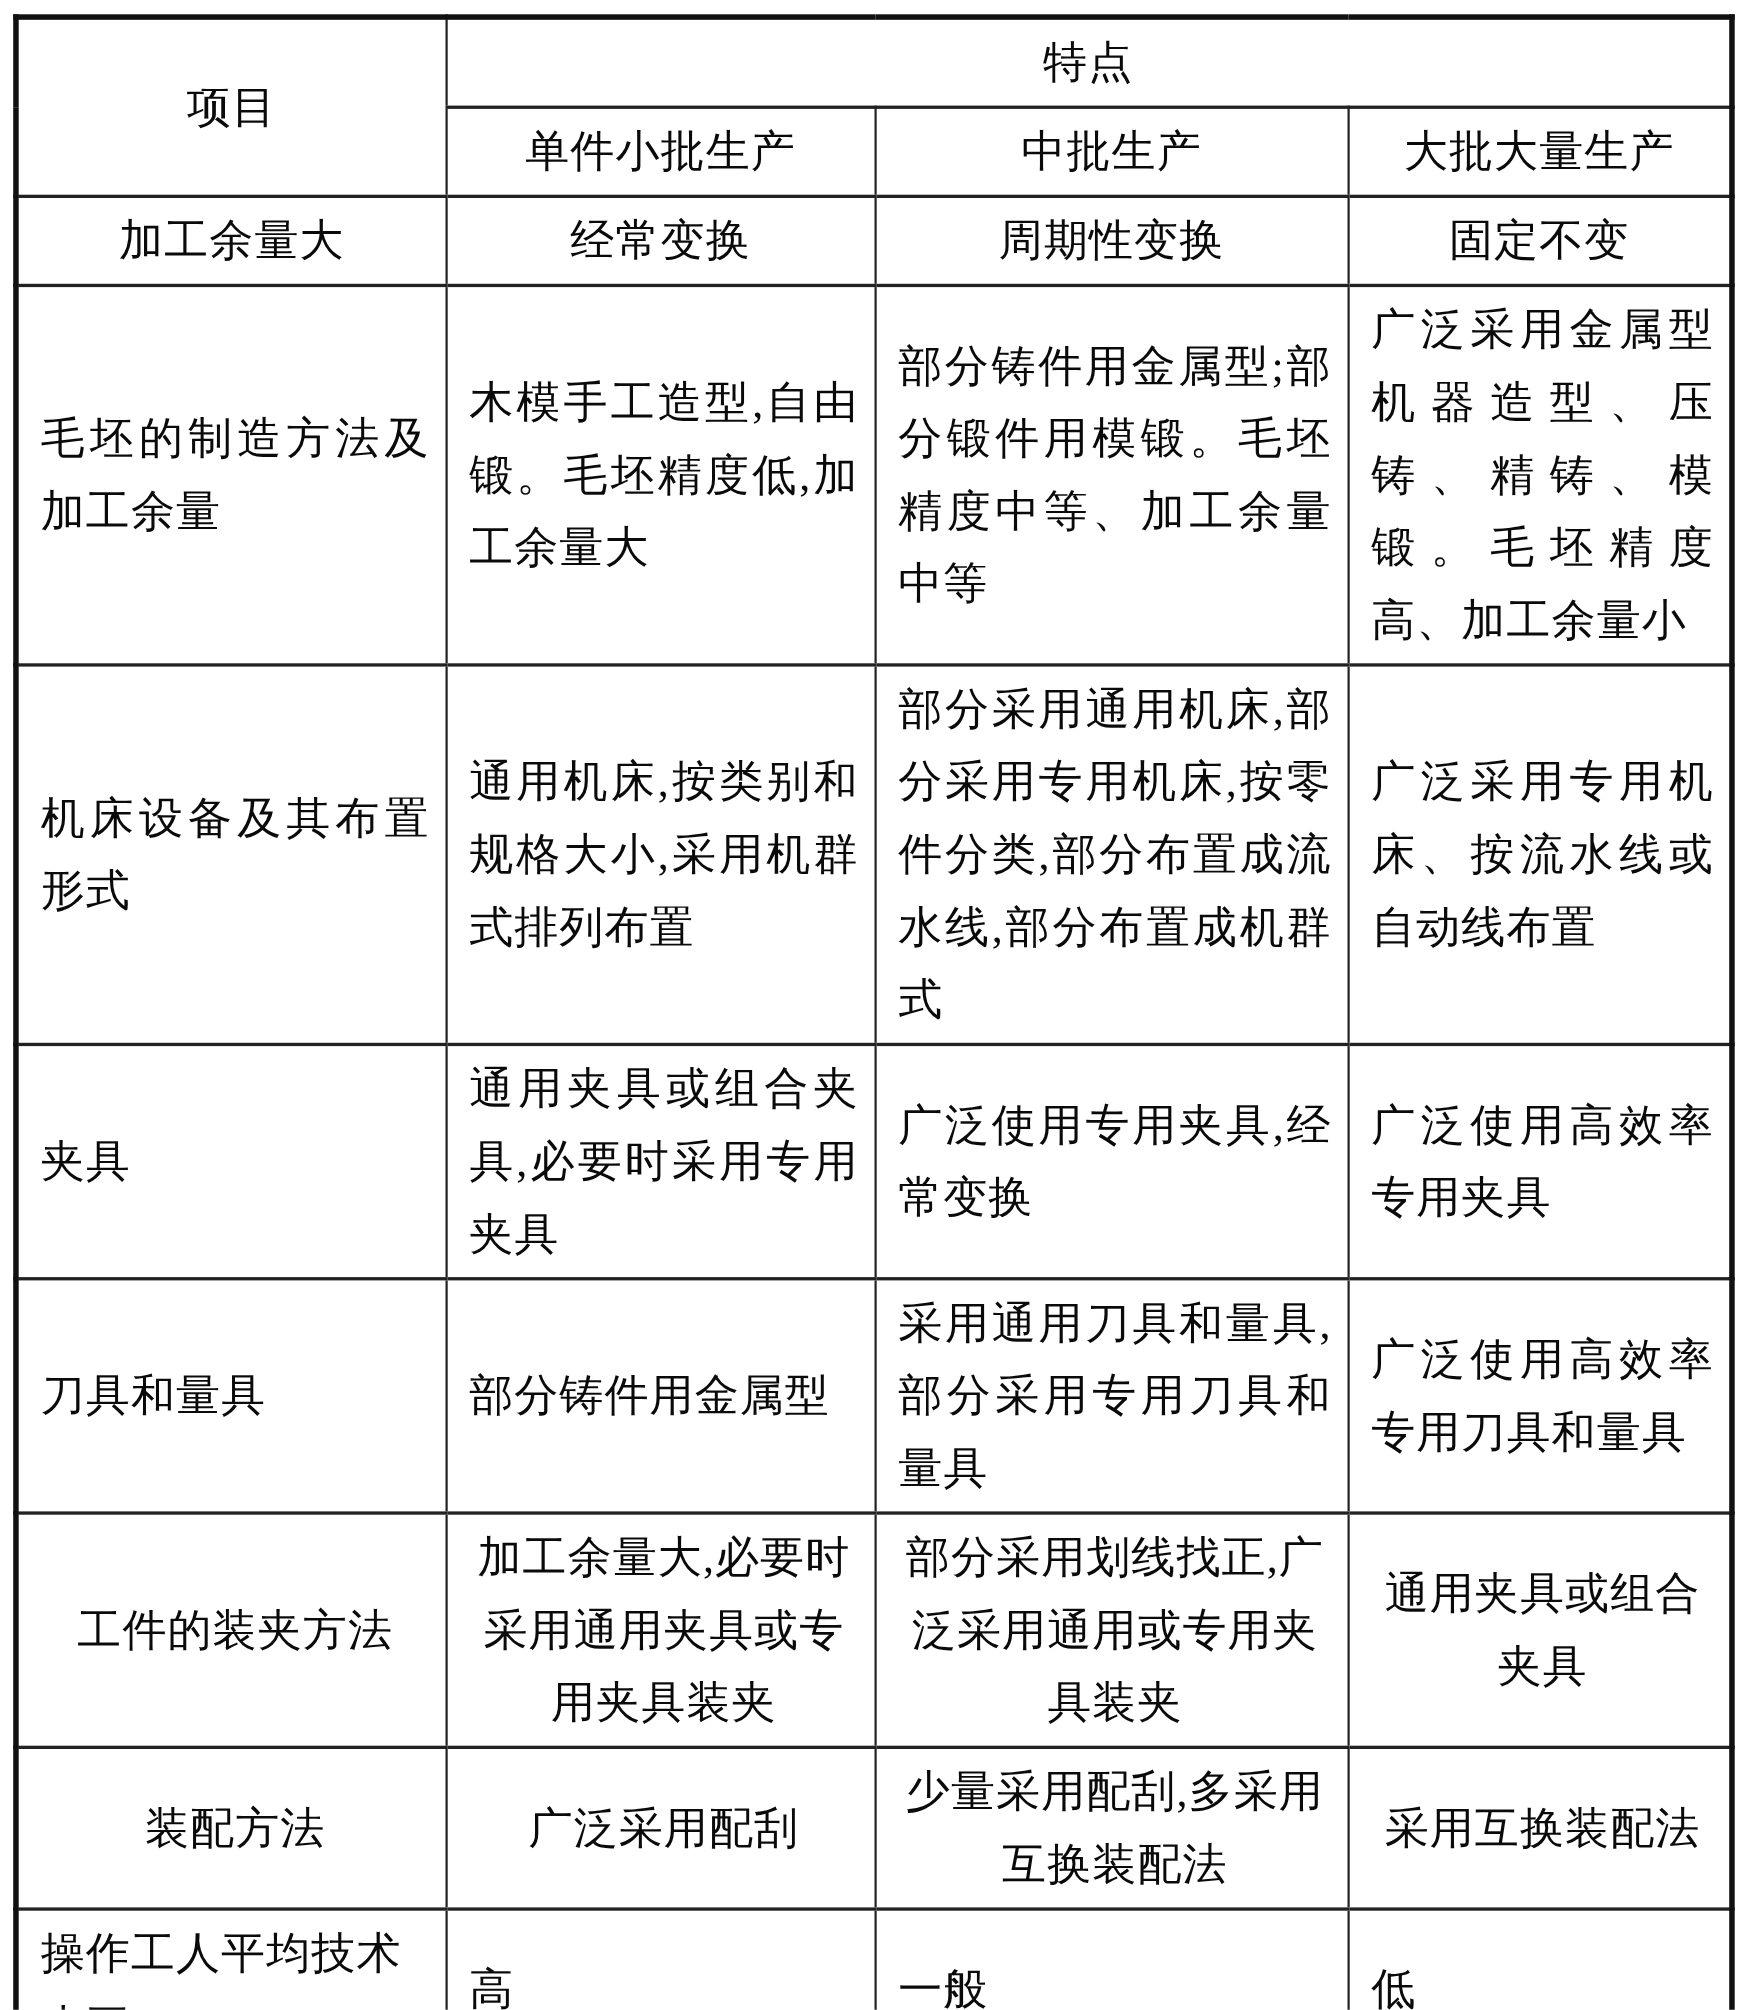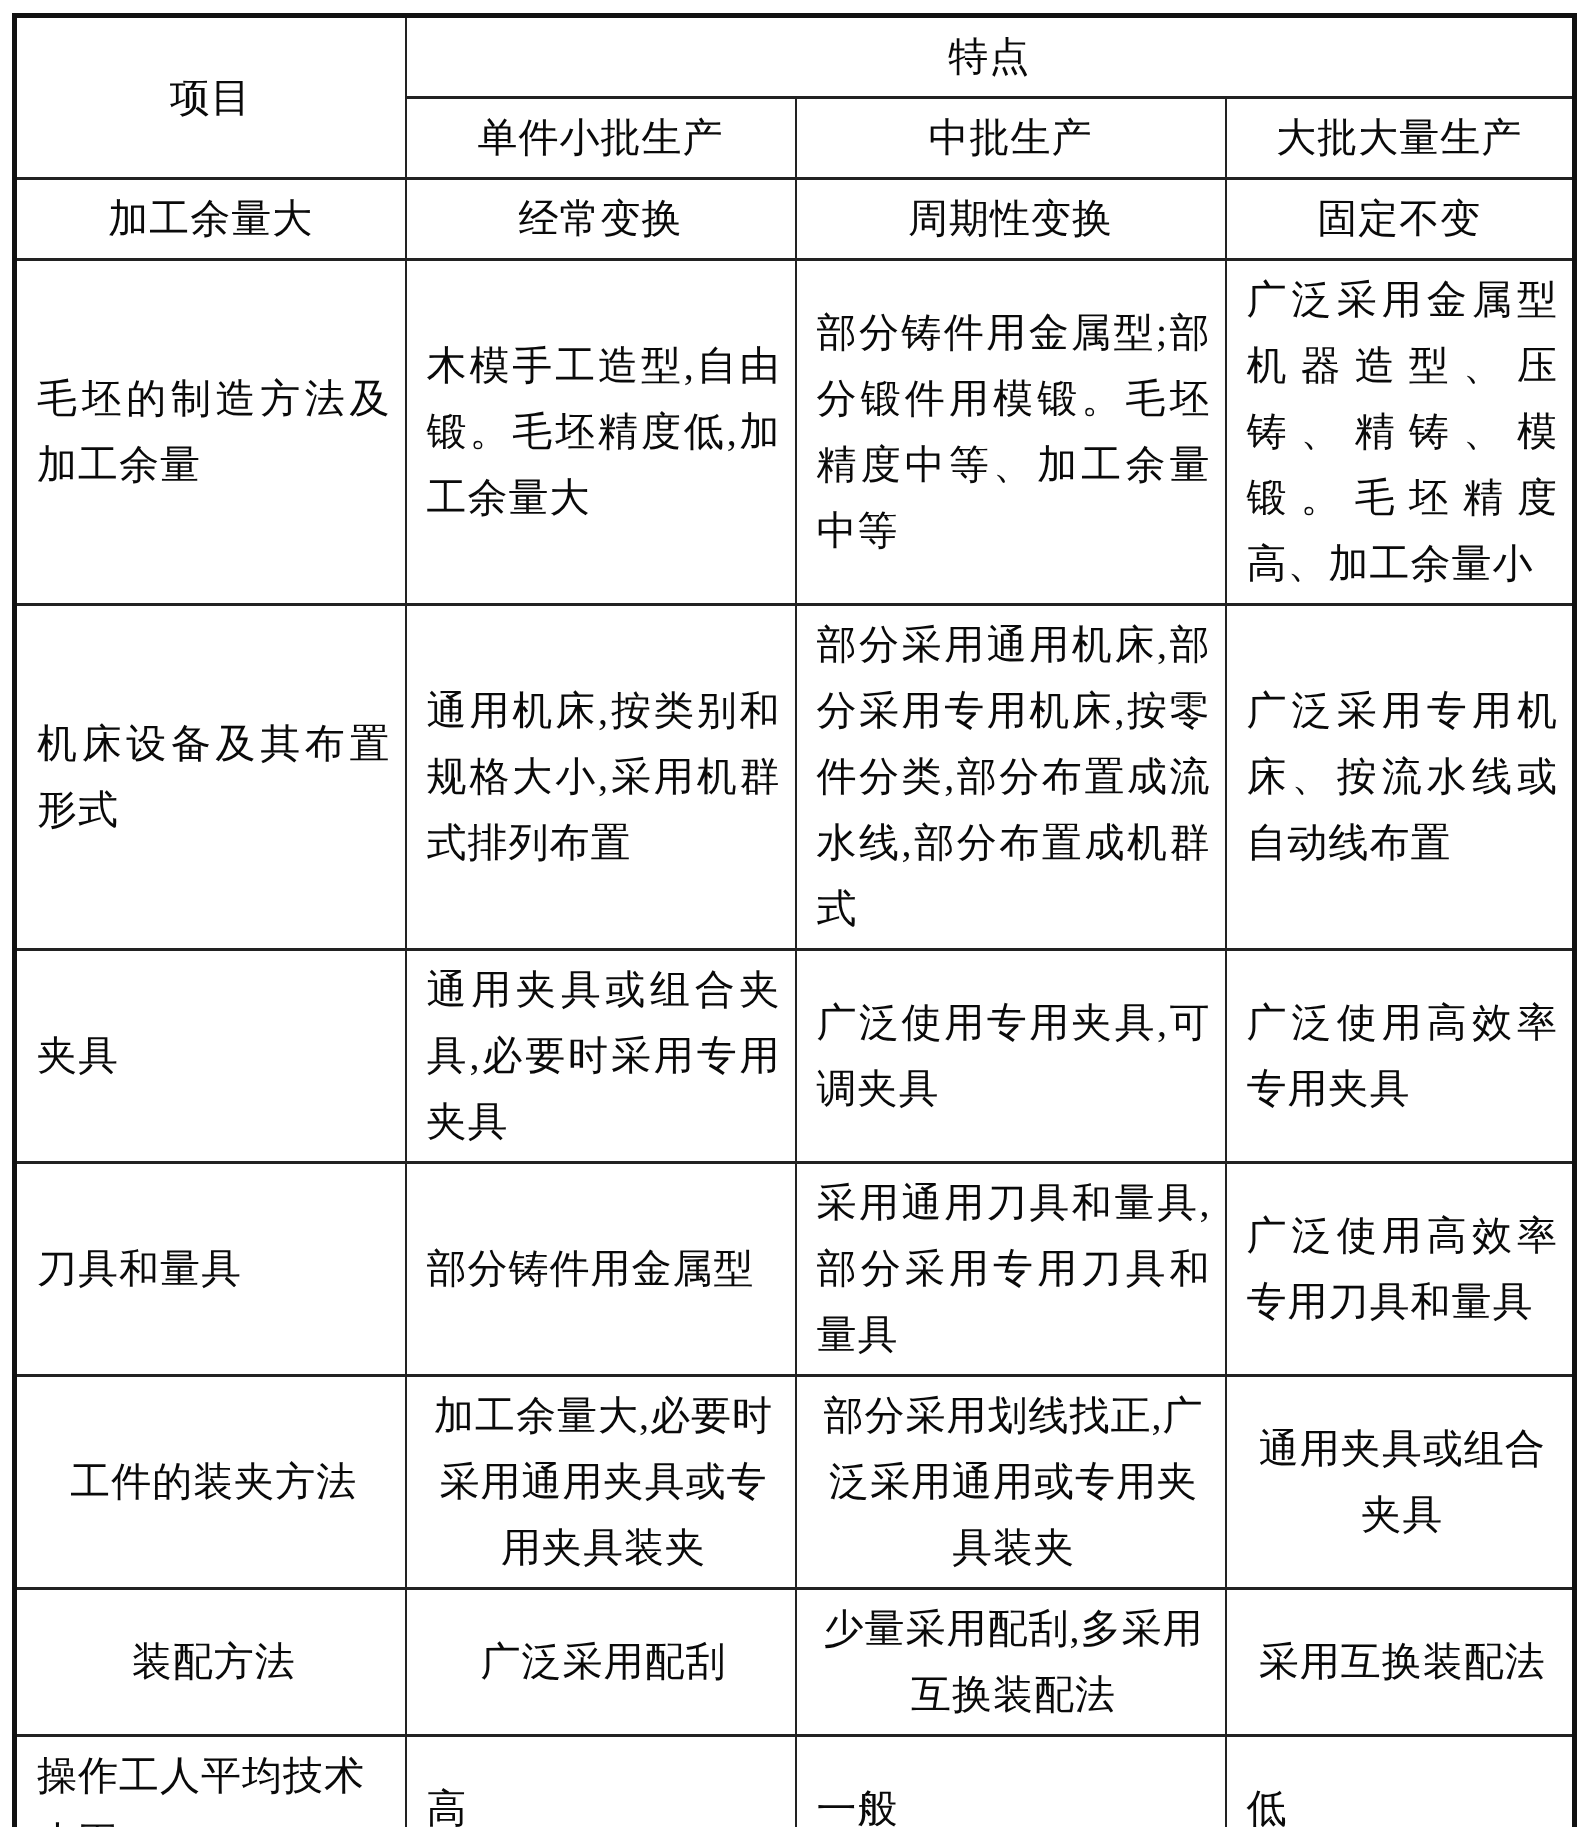--- a/index.html
+++ b/index.html
@@ -107,21 +107,21 @@
     <tr class="r2">
       <td class="just">机床设备及其布置形式</td>
       <td class="just">通用机床,按类别和规格大小,采用机群式排列布置</td>
       <td class="just">部分采用通用机床,部分采用专用机床,按零件分类,部分布置成流水线,部分布置成机群式</td>
       <td class="just">广泛采用专用机床、按流水线或自动线布置</td>
     </tr>
 
     <tr class="r3">
       <td>夹具</td>
       <td class="just">通用夹具或组合夹具,必要时采用专用夹具</td>
-      <td class="just">广泛使用专用夹具,可调夹具</td>
+      <td class="just">广泛使用专用夹具,经常变换</td>
       <td class="just">广泛使用高效率专用夹具</td>
     </tr>
 
     <tr class="r4">
       <td>刀具和量具</td>
       <td>部分铸件用金属型</td>
       <td class="just">采用通用刀具和量具,部分采用专用刀具和量具</td>
       <td class="just">广泛使用高效率专用刀具和量具</td>
     </tr>
 

